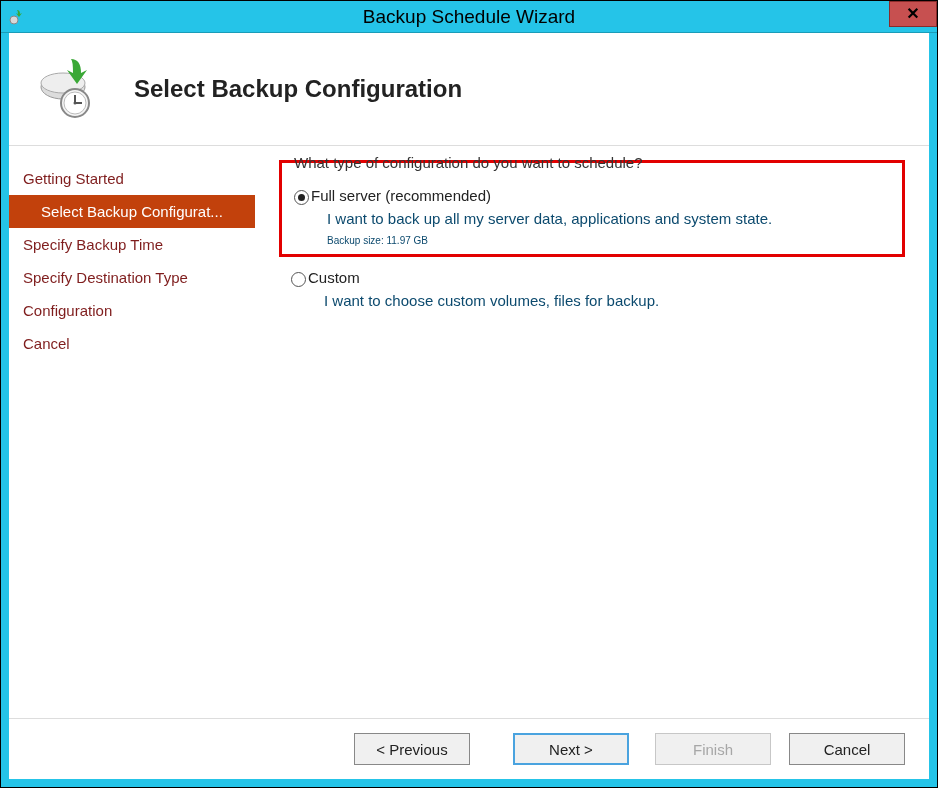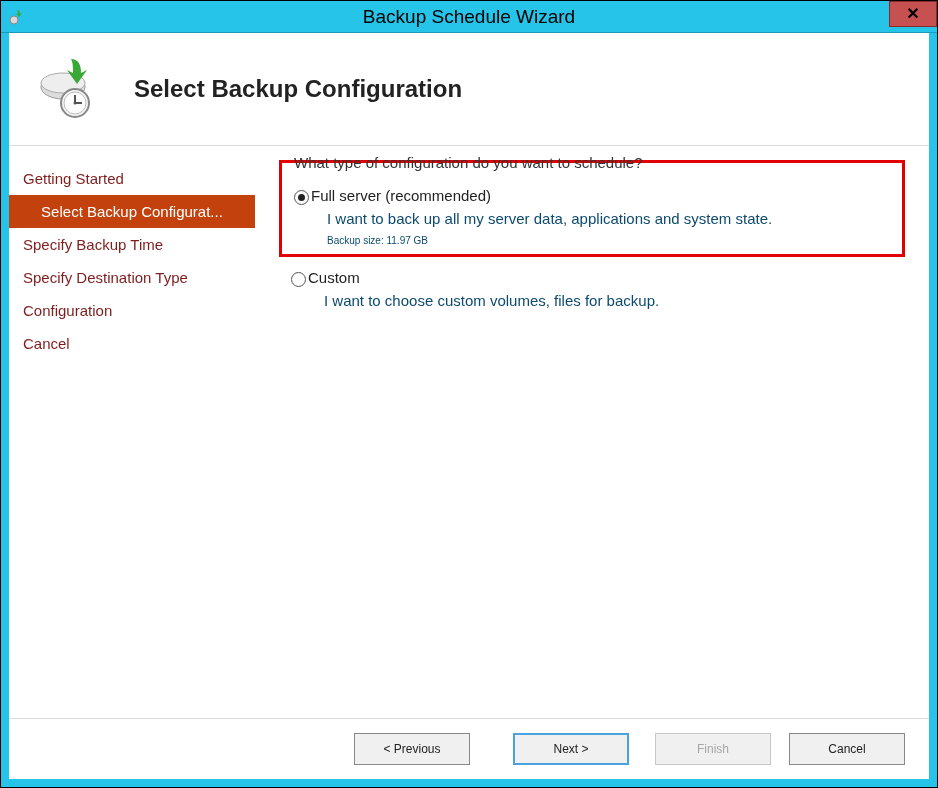--- a/index.html
+++ b/index.html
@@ -146,21 +146,21 @@
     border-top: 1px solid #ddd;
     padding: 14px 24px;
     display: flex;
     justify-content: flex-end;
     gap: 18px;
   }
   .btn {
     width: 116px; height: 32px;
     border: 1px solid #888;
     background: #f0f0f0;
-    font-size: 12px;
+    font-size: 15px;
     color: #222;
     display:flex;align-items:center;justify-content:center;
     cursor: default;
   }
   .btn.default {
     border: 2px solid #4aa3df;
     margin-left: 25px;
   }
   .btn.disabled {
     color: #a7a7a7;

